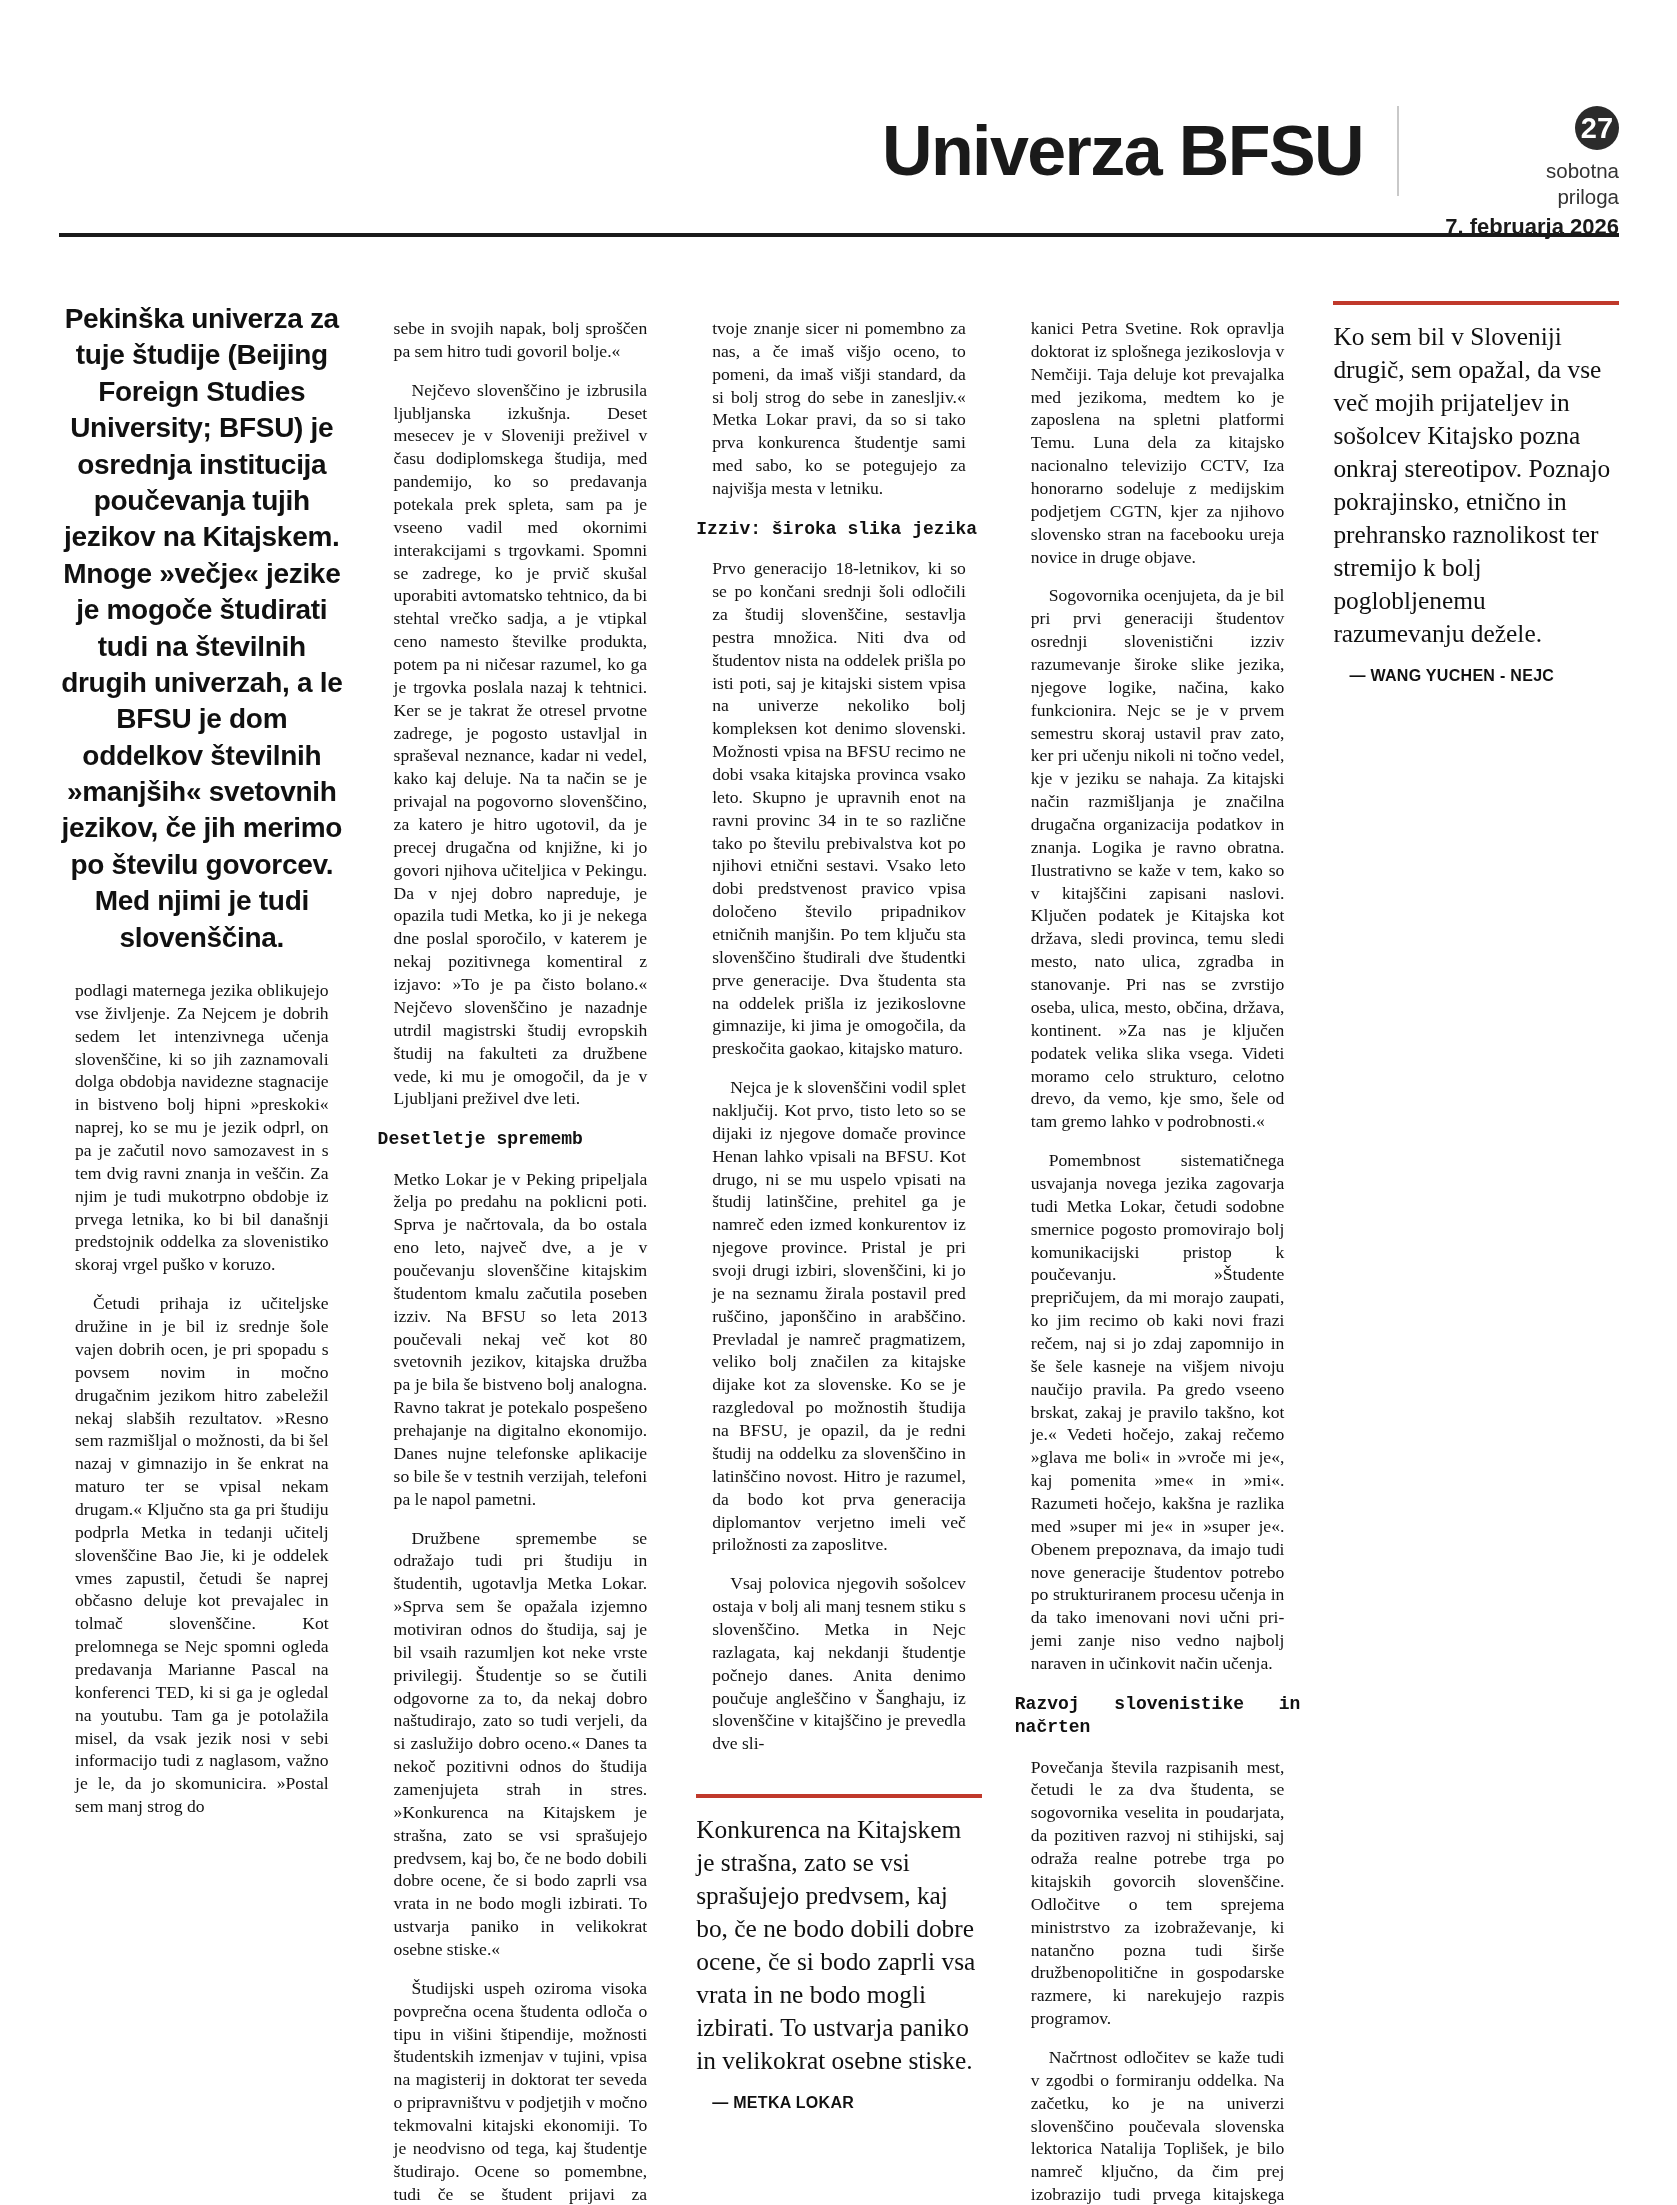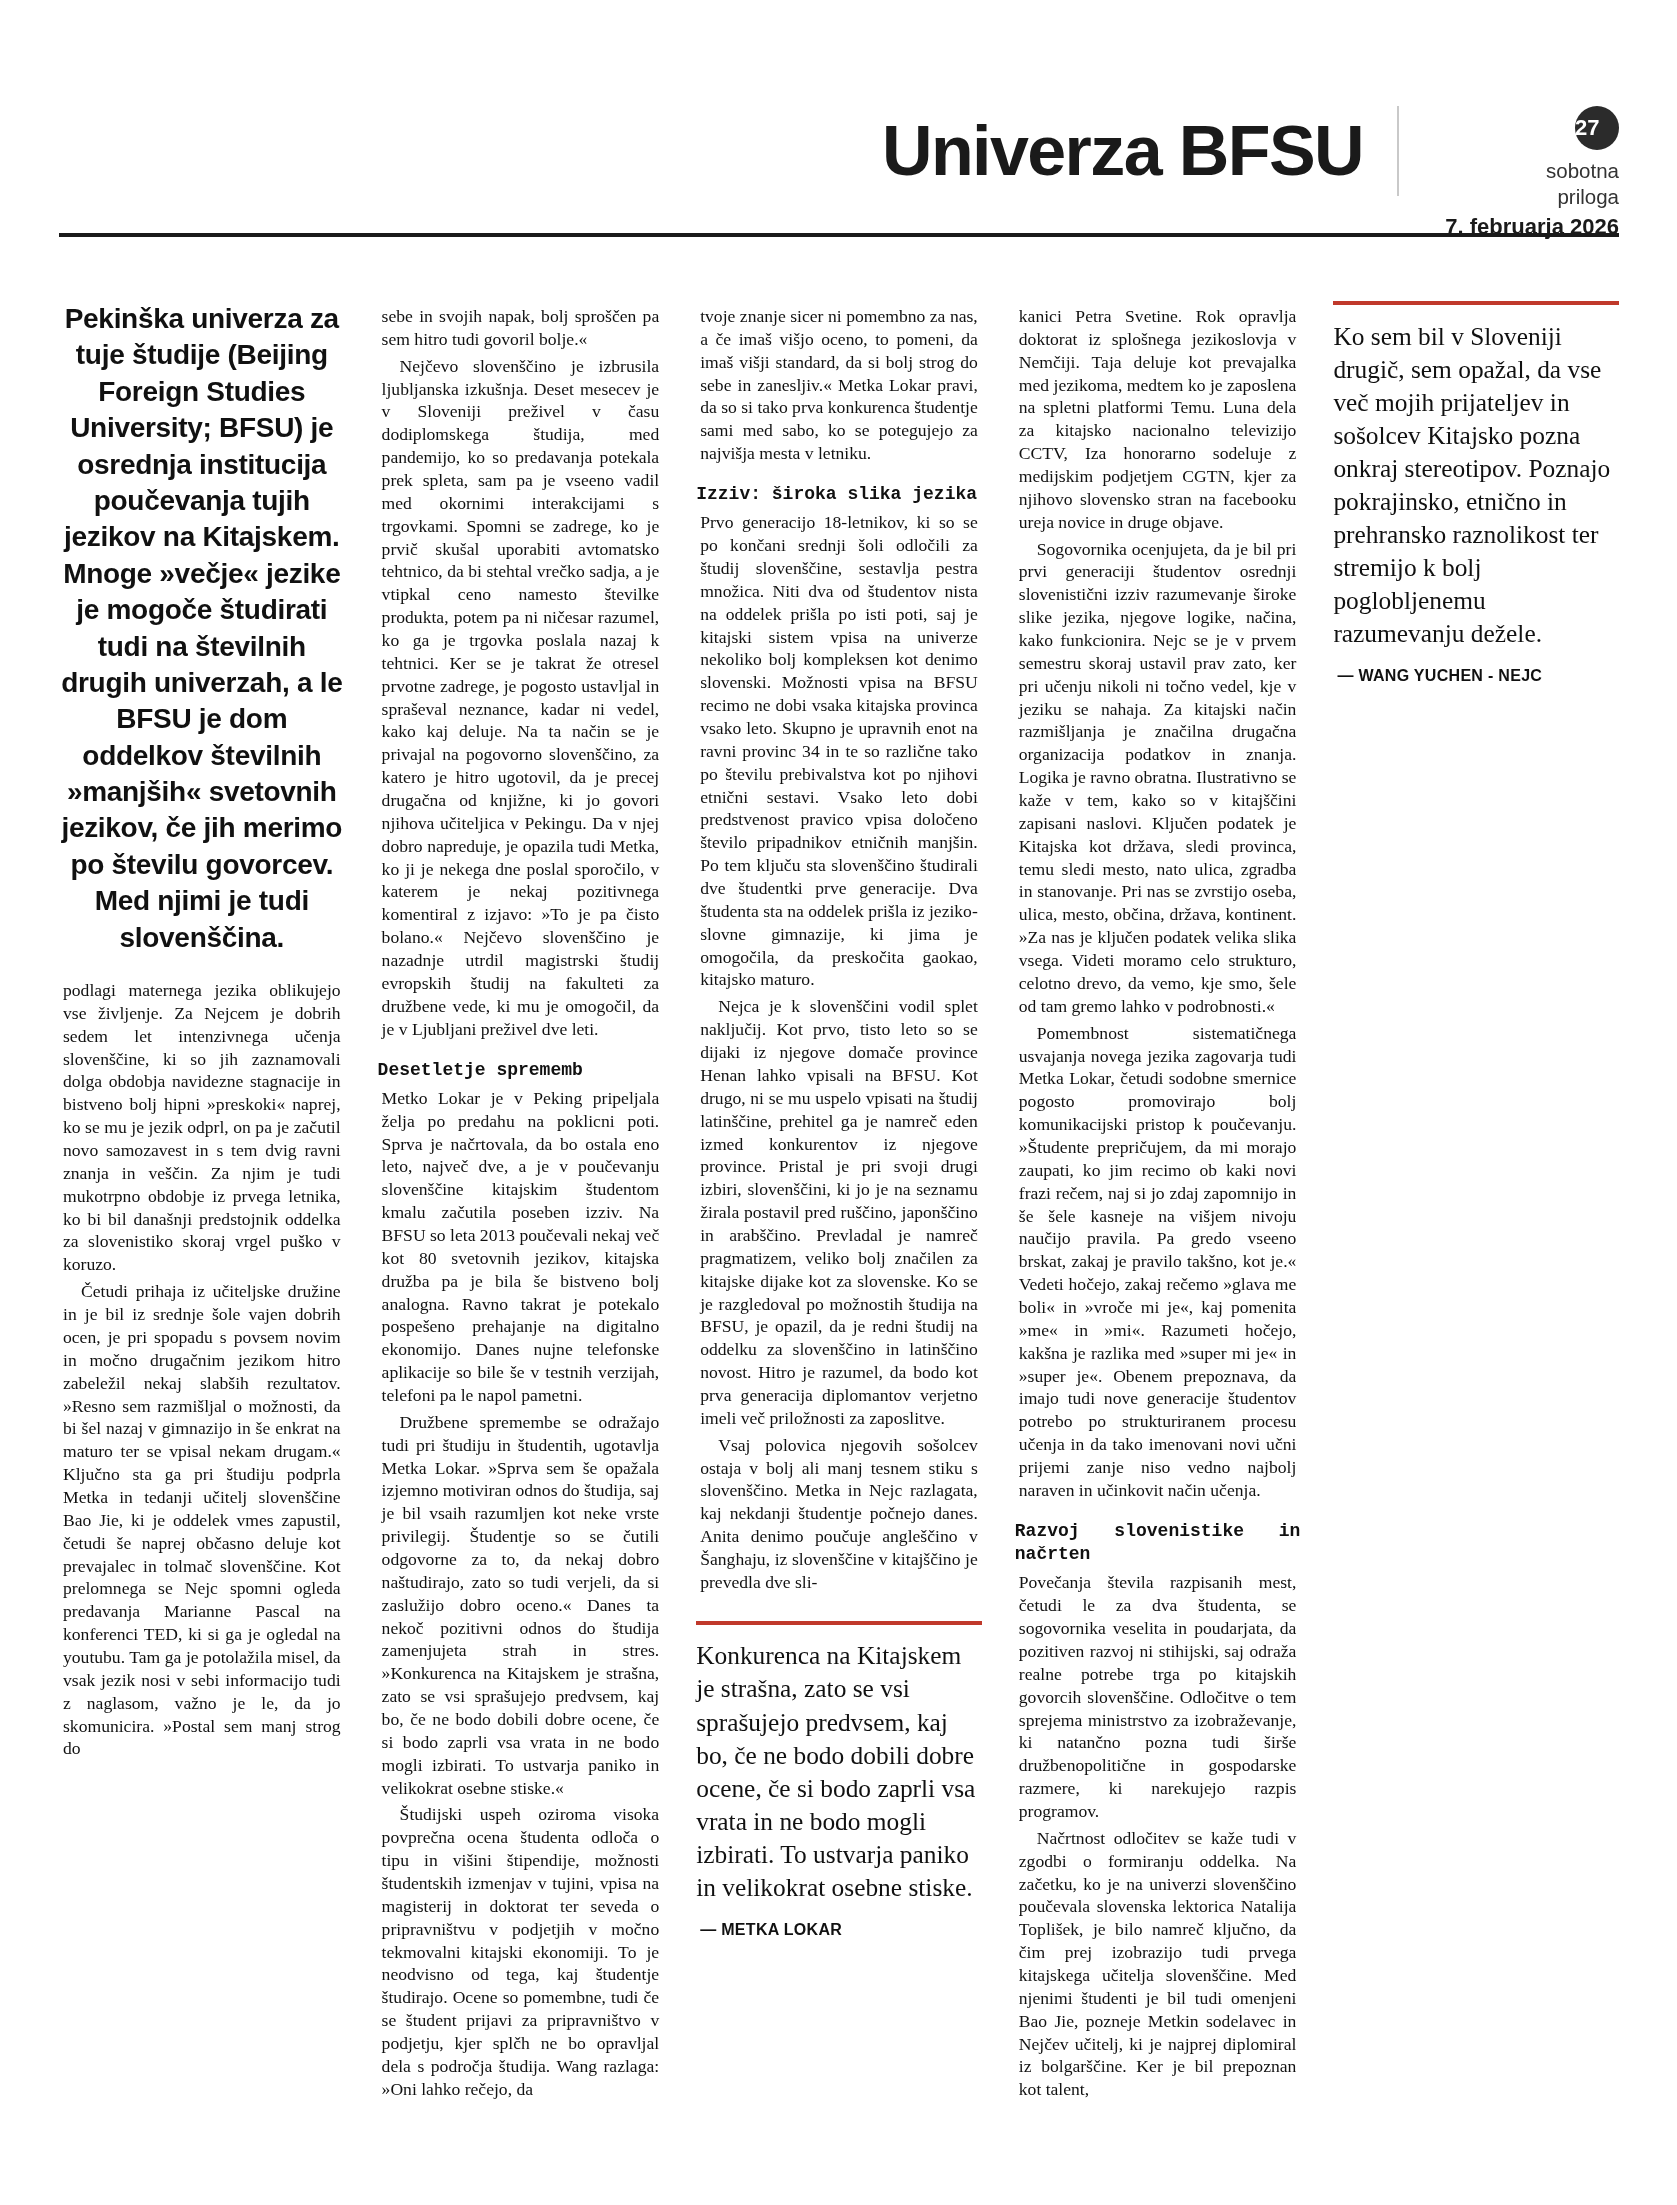--- a/index.html
+++ b/index.html
@@ -48,24 +48,24 @@
     width: 205px;
     text-align: right;
     font-family: "Liberation Sans", sans-serif;
   }
   .page-num-circle {
     display: inline-block;
     width: 44px; height: 44px;
     border-radius: 50%;
     background: #2b2b2b;
     color: #ffffff;
-    font-size: 22px;
+    font-size: 29px;
     font-weight: 700;
     line-height: 44px;
-    text-align: left;
+    text-align: center;
     margin-bottom: 8.2px;
   }
   .masthead-sub {
     font-size: 20.5px;
     color: #333;
     line-height: 1.28;
   }
   .masthead-date {
     font-size: 22px;
     font-weight: 700;
@@ -88,21 +88,21 @@
     display: flex;
     gap: 33px;
   }
   .col { width: 292px; position: relative; }
   .col-2 { width: 292px; }
   .col-3 { width: 292px; }
   .col-4 { width: 292px; }
   .col-5 { width: 292px; }
 
   p {
-    margin: 4px;
+    margin: 16px;
     font-size: 17.6px;
     line-height: 1.30;
     text-align: justify;
     hyphens: auto;
     -webkit-hyphens: auto;
   }
   p + p { text-indent: 18px; }
   p.noindent { text-indent: 0; }
 
   .lead {

